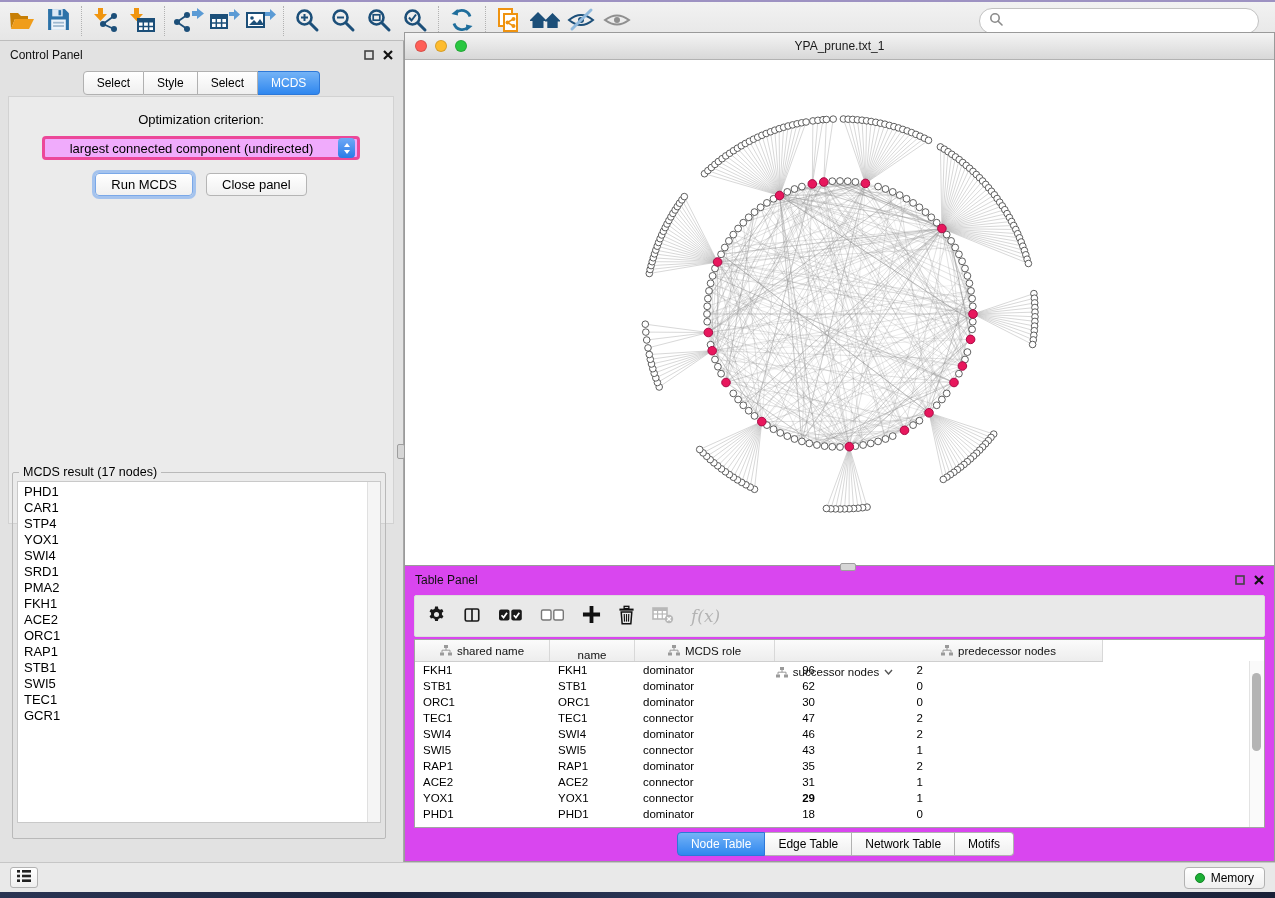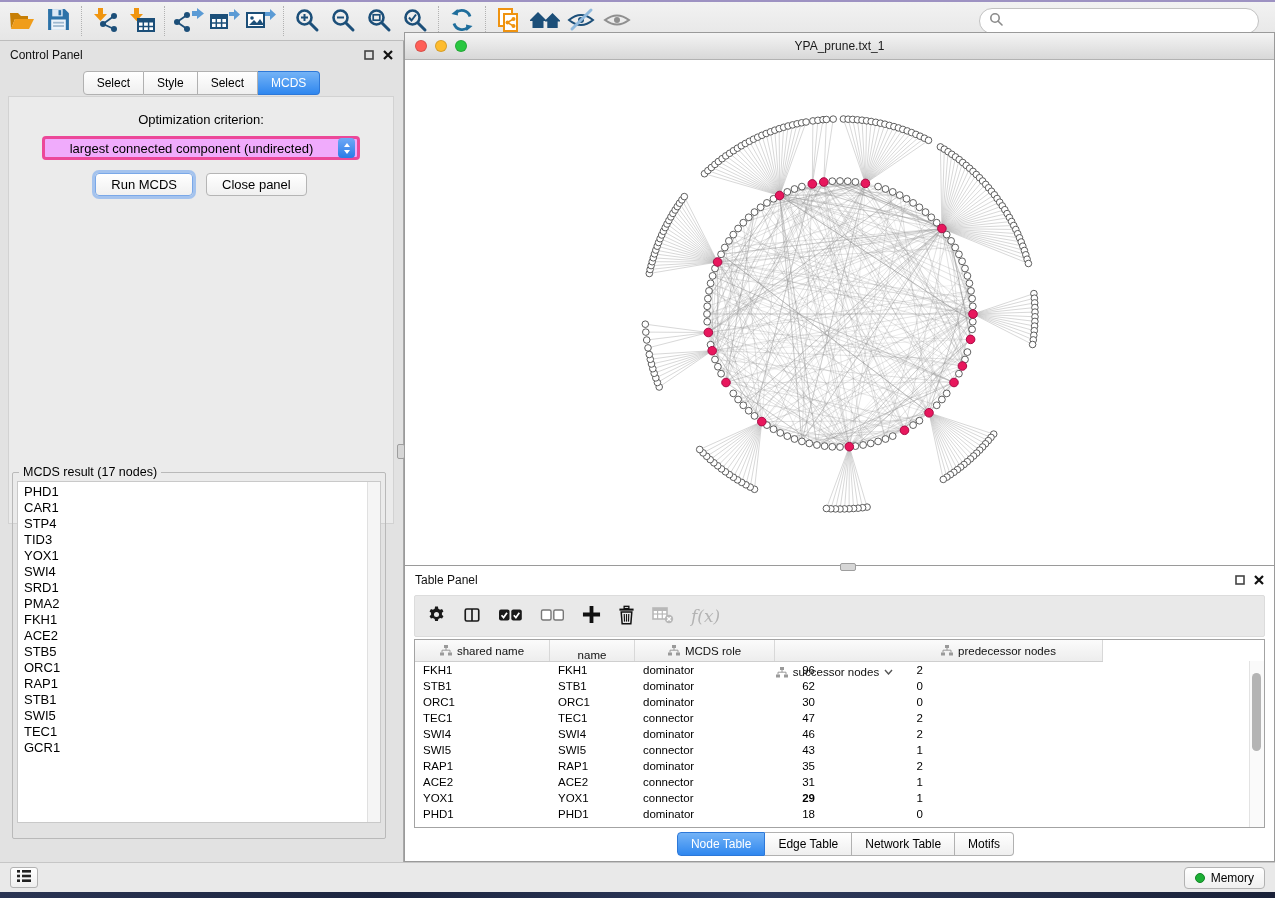--- a/index.html
+++ b/index.html
@@ -64,21 +64,21 @@
   #net-window{position:absolute;left:404px;top:32px;width:871px;height:596px;background:#fff;
     border:1px solid #9a9a9a;box-sizing:border-box}
   .net-titlebar{height:26px;background:linear-gradient(#f4f4f4,#d8d8d8);
     border-bottom:1px solid #b2b2b2;position:relative;display:flex;align-items:center}
   .traffic{display:flex;gap:8px;margin-left:10px;z-index:2}
   .light{width:12px;height:12px;border-radius:50%;border:1px solid rgba(0,0,0,.15);box-sizing:border-box}
   .net-title{position:absolute;left:0;right:0;text-align:center;font-size:12px;color:#1a1a1a}
   #net-canvas{position:absolute;left:0;top:26px}
 
   
-  #table-panel{position:absolute;left:404px;top:565px;width:871px;height:297px;background:#ffffff;
+  #table-panel{position:absolute;left:404px;top:565px;width:871px;height:297px;background:#d946ef;
     border:1px solid #9a9a9a;box-sizing:border-box}
   .h-grip{position:absolute;left:50%;top:-3px;width:14px;height:6px;background:#d6d6d6;
     border:1px solid #9e9e9e;border-radius:2px}
   .tp-toolbar{position:absolute;left:9px;top:29px;right:9px;height:42px;background:#e9e9e9;
     border:1px solid #dcdcdc;border-radius:2px;display:flex;align-items:center;padding:0 12px;
     gap:17px;box-sizing:border-box}
   .ttbtn{border:none;background:transparent;padding:0;display:flex;align-items:center;cursor:default}
   .fx{font-family:"DejaVu Serif",serif;font-style:italic;font-size:17px;color:#b3b3b3}
   .tp-table{position:absolute;left:9px;top:73px;right:9px;bottom:33px;background:#fff;
     border:1px solid #a3a3a3;overflow:hidden;box-sizing:border-box}
@@ -305,28 +305,26 @@
         <button class="mac-btn focused">Run MCDS</button>
         <button class="mac-btn">Close panel</button>
       </div>
     </div>
     <fieldset class="groupbox">
       <legend>MCDS result (17 nodes)</legend>
       <div class="mcds-list" id="mcds-list">
           <div class="mcds-item">PHD1</div>
           <div class="mcds-item">CAR1</div>
           <div class="mcds-item">STP4</div>
-          <div class="mcds-item">TID3</div>
           <div class="mcds-item">YOX1</div>
           <div class="mcds-item">SWI4</div>
           <div class="mcds-item">SRD1</div>
           <div class="mcds-item">PMA2</div>
           <div class="mcds-item">FKH1</div>
           <div class="mcds-item">ACE2</div>
-          <div class="mcds-item">STB5</div>
           <div class="mcds-item">ORC1</div>
           <div class="mcds-item">RAP1</div>
           <div class="mcds-item">STB1</div>
           <div class="mcds-item">SWI5</div>
           <div class="mcds-item">TEC1</div>
           <div class="mcds-item">GCR1</div>
         </div>
     </fieldset>
   </div>
   <div class="v-grip"></div>

